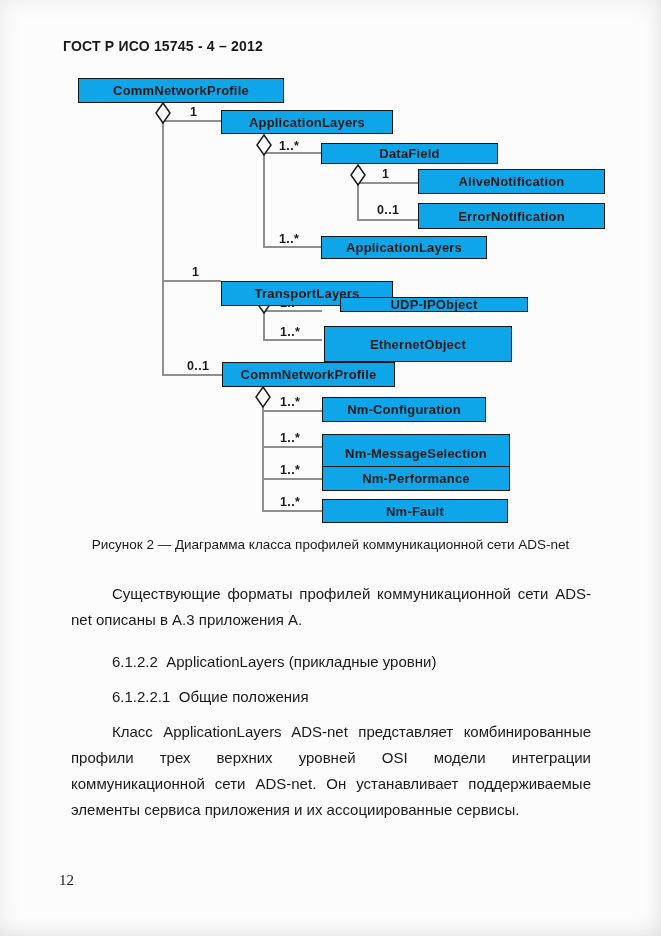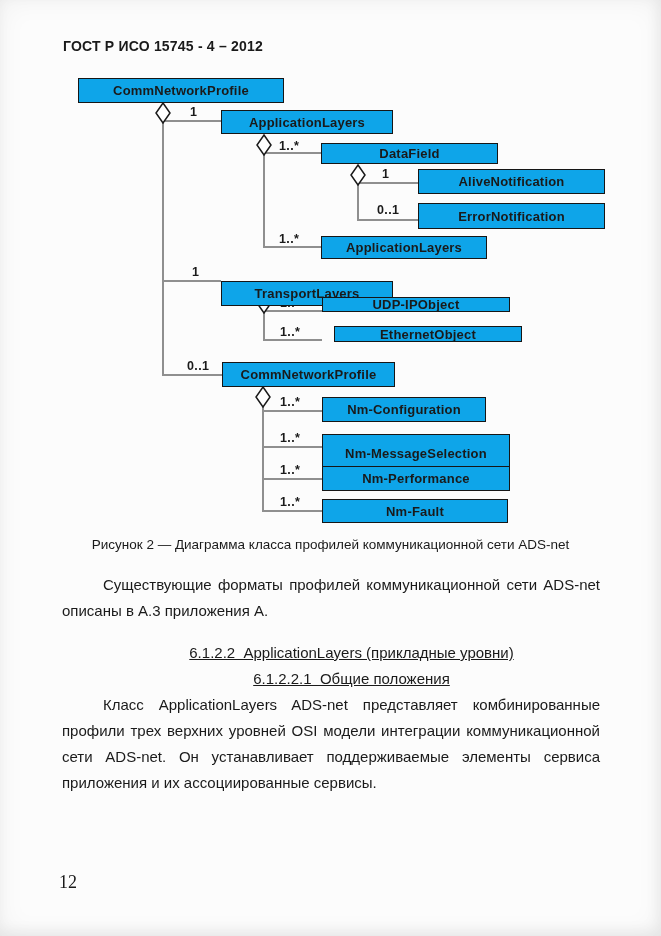--- a/index.html
+++ b/index.html
@@ -31,26 +31,26 @@
   }
   .caption{
     position:absolute;left:60px;top:537px;width:541px;
     text-align:center;font-size:13.5px;
   }
   
   .bodytext{
     position:absolute;left:62px;top:572px;width:538px;
     font-size:15px;line-height:26px;text-align:justify;
   }
-  .bodytext p{margin:0;text-indent:41px;}
-  .bodytext p.h{text-align:center;text-decoration:underline;}
+  .bodytext p{margin:9px;text-indent:41px;}
+  .bodytext p.h{text-align:left;}
   .bodytext p.h1{margin-top:16px;}
   .pageno{
     position:absolute;left:59px;top:872px;
-    font-family:"Liberation Serif",serif;font-size:18px;
+    font-family:"Liberation Serif",serif;font-size:15px;
   }
 </style>
 </head>
 <body>
 
 <div class="page">
 
   <div class="header">ГОСТ Р ИСО 15745 - 4 – 2012</div>
 
   <div class="diagram">
@@ -105,22 +105,22 @@
     <span class="mult" style="left:280px;top:463px">1..*</span>
     <span class="mult" style="left:280px;top:495px">1..*</span>
 
     <div class="node" style="left:78px;top:78px;width:206px;height:25px">CommNetworkProfile</div>
     <div class="node" style="left:221px;top:110px;width:172px;height:24px">ApplicationLayers</div>
     <div class="node" style="left:321px;top:143px;width:177px;height:21px">DataField</div>
     <div class="node" style="left:418px;top:169px;width:187px;height:25px">AliveNotification</div>
     <div class="node" style="left:418px;top:203px;width:187px;height:26px">ErrorNotification</div>
     <div class="node" style="left:321px;top:236px;width:166px;height:23px">ApplicationLayers</div>
     <div class="node" style="left:221px;top:281px;width:172px;height:25px">TransportLayers</div>
-    <div class="node" style="left:322px;top:297px;width:188px;height:15px">UDP-IPObject</div>
-    <div class="node" style="left:334px;top:326px;width:188px;height:16px">EthernetObject</div>
+    <div class="node" style="left:340px;top:297px;width:188px;height:15px">UDP-IPObject</div>
+    <div class="node" style="left:324px;top:326px;width:188px;height:36px">EthernetObject</div>
     <div class="node" style="left:222px;top:362px;width:173px;height:25px">CommNetworkProfile</div>
     <div class="node" style="left:322px;top:397px;width:164px;height:25px">Nm-Configuration</div>
     <div class="node" style="left:322px;top:434px;width:188px;height:38px">Nm-MessageSelection</div>
     <div class="node" style="left:322px;top:466px;width:188px;height:25px">Nm-Performance</div>
     <div class="node" style="left:322px;top:499px;width:186px;height:24px">Nm-Fault</div>
   </div>
 
   <div class="caption">Рисунок 2 — Диаграмма класса профилей коммуникационной сети ADS-net</div>
 
   <div class="bodytext">

